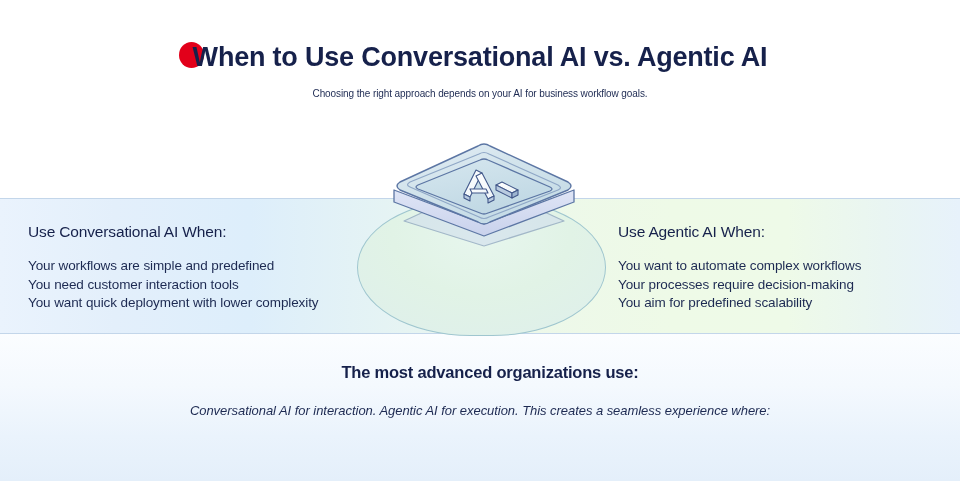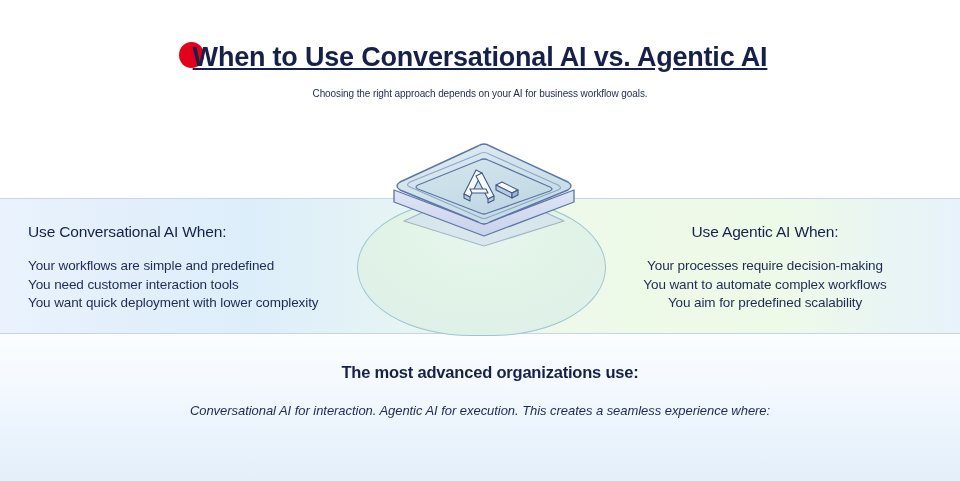--- a/index.html
+++ b/index.html
@@ -80,21 +80,20 @@
   }
   .title {
     position: relative;
     z-index: 2;
     font-size: 27px;
     font-weight: bold;
     color: #16214b;
     letter-spacing: -0.2px;
     line-height: 34px;
     white-space: nowrap;
-    text-decoration: underline;
   }
   .subtitle {
     margin-top: 14px;
     font-size: 10px;
     color: #1d2a52;
     letter-spacing: -0.1px;
   }
 
   
   .blob {
@@ -143,21 +142,21 @@
     z-index: 4;
   }
 
   
   .col {
     position: absolute;
     top: 223px;
     z-index: 5;
   }
   .col-left  { left: 28px;  width: 320px; text-align: left; }
-  .col-right { left: 605px; width: 320px; text-align: center; }
+  .col-right { left: 618px; width: 320px; text-align: left; }
   .col h3 {
     margin: 0 0 16px 0;
     font-size: 15.5px;
     font-weight: normal;
     color: #16214b;
     letter-spacing: -0.15px;
   }
   .col ul {
     margin: 0;
     padding: 0;
@@ -270,22 +269,22 @@
     <ul>
       <li>Your workflows are simple and predefined</li>
       <li>You need customer interaction tools</li>
       <li>You want quick deployment with lower complexity</li>
     </ul>
   </div>
 
   <div class="col col-right">
     <h3>Use Agentic AI When:</h3>
     <ul>
+      <li>You want to automate complex workflows</li>
       <li>Your processes require decision-making</li>
-      <li>You want to automate complex workflows</li>
       <li>You aim for predefined scalability</li>
     </ul>
   </div>
 
   <div class="footer">
     <h3>The most advanced organizations use:</h3>
     <div class="fbody">
       <div>Conversational AI for interaction. Agentic AI for execution. This creates a seamless experience where:</div>
     </div>
   </div>

